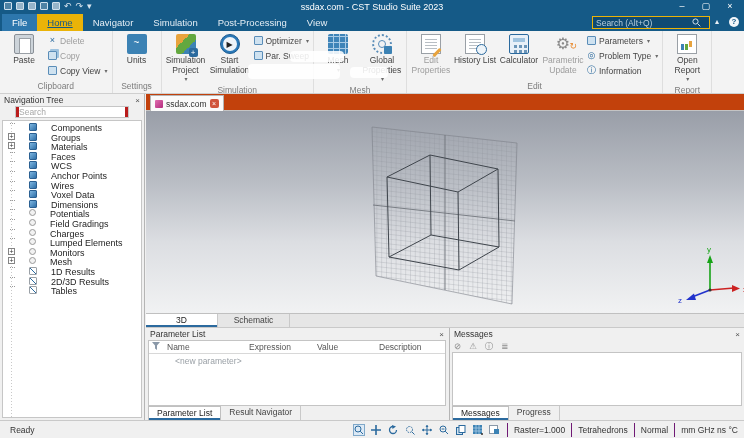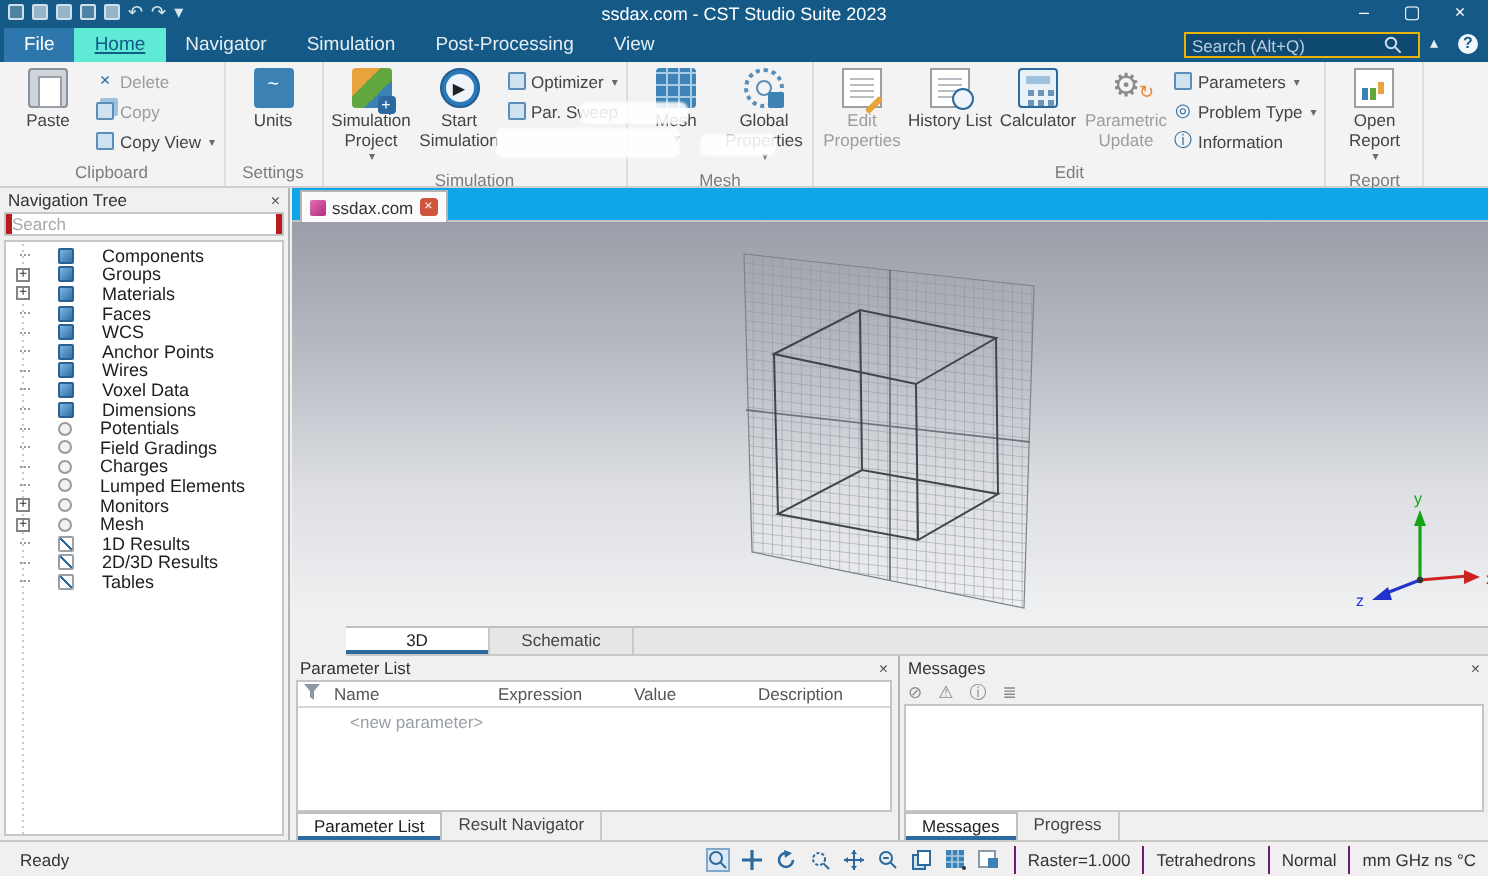--- a/index.html
+++ b/index.html
@@ -14,21 +14,21 @@
   .qicon.f2 { background:rgba(255,255,255,.55); }
   .qglyph { color:#dcE9f3; font-size:9px; line-height:8px; color:#d9e6f0; }
   .title { position:absolute; left:120px; right:120px; top:2px; text-align:center; font-size:9px; color:#ffffff; white-space:nowrap; }
   .winbtns { position:absolute; right:2px; top:0; display:flex; }
   .wbtn { width:24px; height:14px; color:#fff; font-size:9px; line-height:13px; text-align:center; }
 
   
   .menubar { position:absolute; top:14px; left:0; right:0; height:17px; background:#155a87; display:flex; align-items:stretch; }
   .mtab { color:#e4edf4; font-size:9.5px; padding:3px 10px 0 10px; }
   .mtab.file { background:#2d77ad; color:#fff; margin-left:2px; }
-  .mtab.active { background:#5eead4; color:#155a87;text-decoration:underline; }
+  .mtab.active { background:#eab308; color:#155a87;text-decoration:underline; }
   .mspacer { flex:1; }
   .searchbox { width:118px; height:13px; margin-top:2px; background:#0f4a73; border:1px solid #eab308;
                display:flex; align-items:center; padding:0 3px; }
   .searchbox input { background:transparent; border:0; outline:none; color:#d6e4ef; font-size:8.5px; width:96px;
                      font-family:"Liberation Sans",sans-serif; }
   .searchbox input::placeholder { color:#b9cedd; }
   .collapse-btn, .help-btn { color:#e8f0f6; font-size:8px; padding:3px 5px 0 5px; }
   .help-btn .hc { display:inline-block; width:10px; height:10px; border-radius:50%; background:#f2f6fa; color:#155a87;
                   text-align:center; line-height:10px; font-size:8px; font-weight:bold; }
 
@@ -85,52 +85,52 @@
   .ic-sm.dbl { box-shadow:2px -2px 0 #9fc3df; }
   .ic-sm.glyph { border:0; background:transparent; color:#2b6a9e; font-size:9px; line-height:9px; text-align:center; }
   .smudge { position:absolute; background:rgba(255,255,255,.88); border-radius:4px; filter:blur(.4px); }
 
   
   .main { position:absolute; top:94px; left:0; right:0; bottom:18px; }
   .nav-panel { position:absolute; left:0; top:0; bottom:0; width:145px; background:#f0f0f0; border-right:1px solid #b5b5b5; }
   .panel-header { height:12px; display:flex; justify-content:space-between; align-items:center; padding:0 4px;
                   font-size:8.5px; color:#333; }
   .xbtn { color:#555; font-size:8px; }
-  .nav-search { margin:0 2px; height:12px; background:#b91c1c; border:1px solid #c6c6c6; display:flex; align-items:center; padding:0 3px;justify-content:center; }
+  .nav-search { margin:0 15px; height:12px; background:#b91c1c; border:1px solid #c6c6c6; display:flex; align-items:center; padding:0 3px;justify-content:center; }
   .nav-search input { border:0; outline:none; width:100%; font-size:8.5px; color:#555; font-family:"Liberation Sans",sans-serif; }
   .nav-search input::placeholder { color:#a8a8a8; }
   .tree { position:absolute; top:26px; left:2px; right:2px; bottom:2px; background:#fff; border:1px solid #c6c6c6;
           padding:2px 0 0 2px; overflow:hidden;
           background-image:repeating-linear-gradient(0deg,#c9c9c9 0 1px,transparent 1px 3px);
           background-size:1px 100%; background-position:8px 0; background-repeat:no-repeat; background-color:#fff; }
-  .trow { display:flex; align-items:center; height:9.6px; gap:14px; }
+  .trow { display:flex; align-items:flex-start; height:9.6px; gap:14px; }
   .connector { width:10px; flex:0 0 auto; display:flex; align-items:center; justify-content:flex-end; }
   .expbox { width:7px; height:7px; border:1px solid #848484; background:#fff; font-size:7px; line-height:5px; text-align:center; color:#333; }
   .dash { width:5px; border-top:1px dotted #9a9a9a; }
   .ticon { width:8px; height:8px; flex:0 0 auto; border-radius:1px; }
   .ticon.solid { background:linear-gradient(135deg,#7db6e0,#2f6fa8); border:1px solid #2b6092; }
   .ticon.circle { width:7px; height:7px; border-radius:50%; border:1px solid #9a9a9a; background:#f2f2f2; }
   .ticon.chart { background:#fff; border:1px solid #9aa0a6; position:relative; }
   .ticon.chart::after { content:""; position:absolute; inset:0;
        background:linear-gradient(45deg,transparent 42%,#2b6a9e 42%,#2b6a9e 58%,transparent 58%); }
   .tlabel { font-size:9px; color:#1d1d1d; white-space:nowrap; }
 
   .content { position:absolute; left:146px; right:0; top:0; bottom:0; }
-  .doctab-bar { position:absolute; top:0; left:0; right:0; height:17px; background:#0ea5e9; border-bottom:1px solid #c4c4c4; }
+  .doctab-bar { position:absolute; top:0; left:0; right:0; height:17px; background:#c2410c; border-bottom:1px solid #c4c4c4; }
   .doctab { position:absolute; left:4px; top:1px; height:16px; display:flex; align-items:center; gap:3px; padding:0 4px;
             background:#fafafa; border:1px solid #b5b5b5; border-bottom:none; font-size:8.5px; color:#333; }
   .doc-icon { width:8px; height:8px; background:linear-gradient(135deg,#e06fb0,#b42b7e); border-radius:1px; }
   .tab-close { width:9px; height:9px; background:#d0543c; border-radius:2px; color:#fff; font-size:7px; line-height:9px; text-align:center; }
 
   .viewport { position:absolute; top:17px; left:0; right:0; height:202px;
               background:linear-gradient(180deg,#999ea8 0%,#b9bdc4 35%,#dcdee2 65%,#f1f2f3 100%); }
   .viewport svg { position:absolute; inset:0; }
 
   .viewtab-bar { position:absolute; top:219px; left:0; right:0; height:15px; background:#e6e6e6;
-                 border-top:1px solid #c0c0c0; border-bottom:1px solid #c9c9c9; display:flex;margin-left:27px; }
+                 border-top:1px solid #c0c0c0; border-bottom:1px solid #c9c9c9; display:flex; }
   .vtab { padding:1px 0 0 0; width:72px; text-align:center; font-size:8.5px; color:#444; border-right:1px solid #c9c9c9; }
   .vtab.active { background:#fff; color:#222; box-shadow:inset 0 -2px 0 #2b6a9e; }
 
   .bottom { position:absolute; top:234px; left:0; right:0; bottom:0; }
   .param-panel { position:absolute; left:0; top:0; bottom:0; width:302px; }
   .msg-panel { position:absolute; left:303px; right:0; top:0; bottom:0; border-left:1px solid #b5b5b5; }
   .pbody { position:absolute; left:2px; right:2px; top:12px; bottom:14px; background:#fff; border:1px solid #c4c4c4; }
   .table-head { display:flex; align-items:center; height:13px; border-bottom:1px solid #d8d8d8; font-size:8.5px; color:#555; }
   .th { padding-left:4px; }
   .th.funnel { width:14px; padding-left:3px; }

